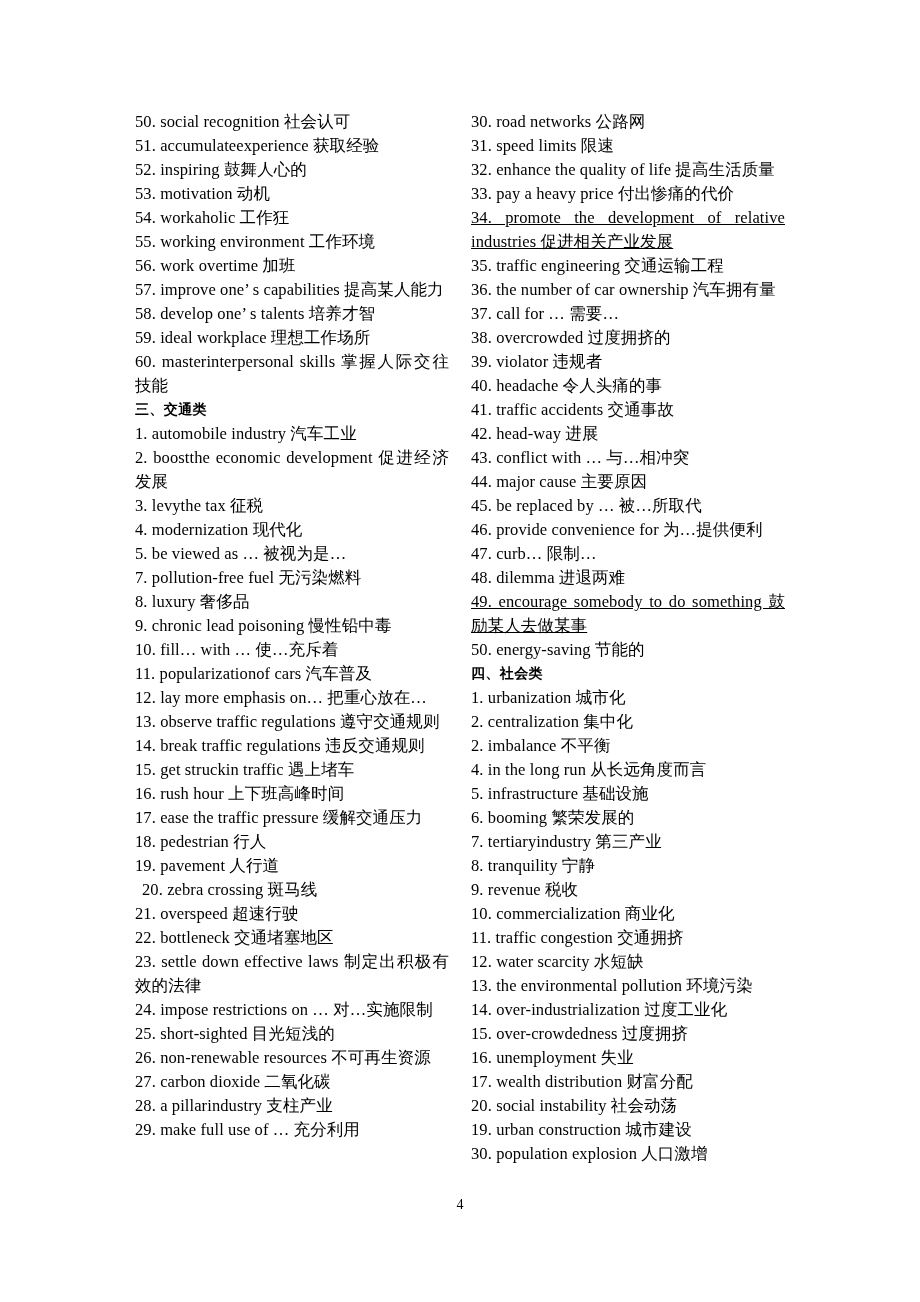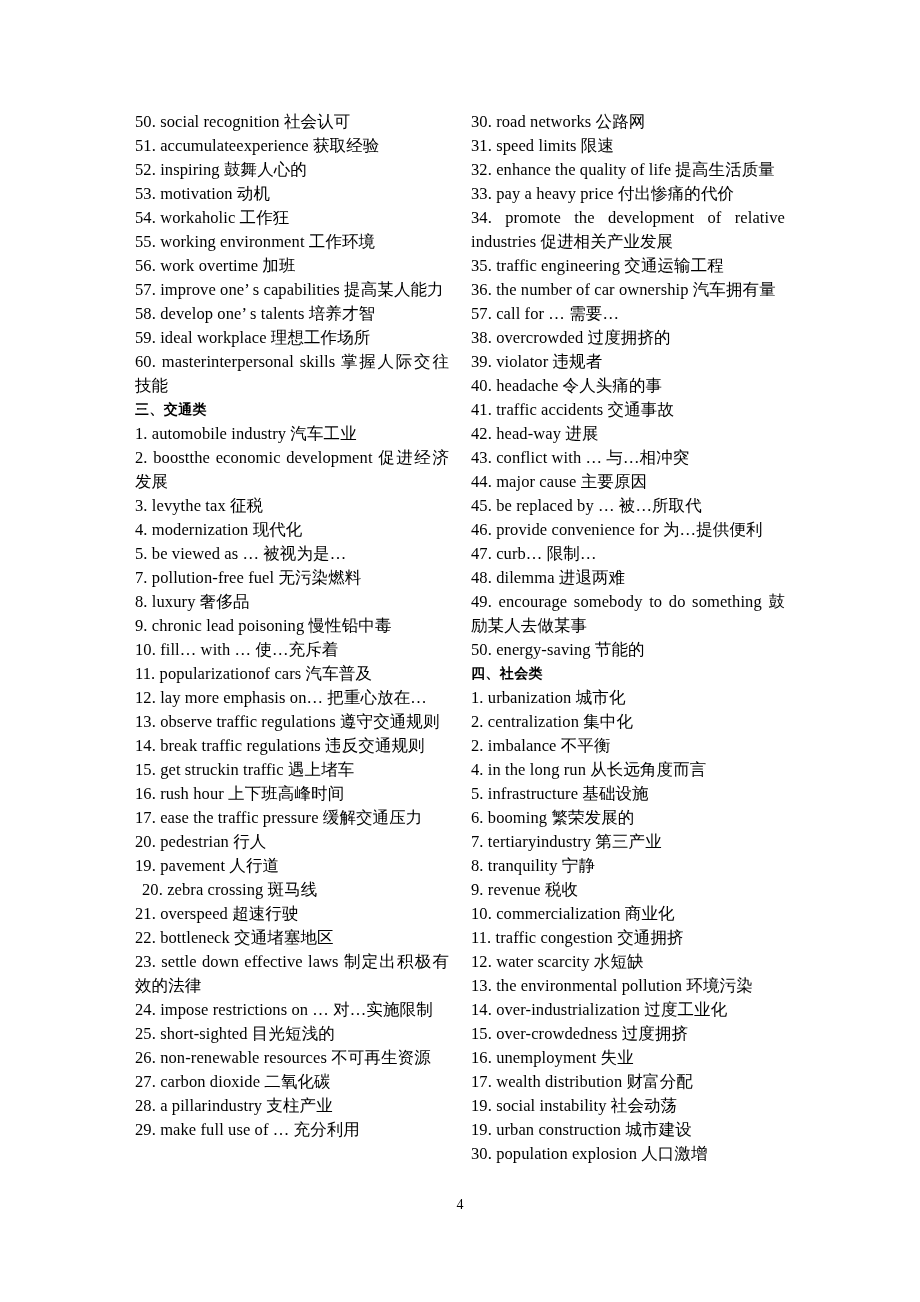--- a/index.html
+++ b/index.html
@@ -54,20 +54,21 @@
   .line.wrap {
     white-space: normal;
     height: auto;
     text-align: justify;
     text-align-last: left;
     -moz-text-align-last: left;
   }
   .line.wrap.spread {
     
     text-align: justify;
+    text-decoration: underline;
   }
 
   .line.indent {
     padding-left: 7px;
   }
 
   .heading {
     font-size: 14px;
     line-height: 24px;
     height: 24px;
@@ -113,42 +114,42 @@
         <div class="line">8. luxury 奢侈品</div>
         <div class="line">9. chronic lead poisoning  慢性铅中毒</div>
         <div class="line">10. fill…  with  …  使…充斥着</div>
         <div class="line">11. popularizationof cars  汽车普及</div>
         <div class="line">12. lay more emphasis on…  把重心放在…</div>
         <div class="line">13. observe traffic regulations  遵守交通规则</div>
         <div class="line">14. break traffic regulations  违反交通规则</div>
         <div class="line">15. get struckin traffic  遇上堵车</div>
         <div class="line">16. rush hour  上下班高峰时间</div>
         <div class="line">17. ease the traffic pressure  缓解交通压力</div>
-        <div class="line">20. pedestrian 行人</div>
+        <div class="line">18. pedestrian 行人</div>
         <div class="line">19. pavement 人行道</div>
         <div class="line indent">20. zebra crossing  斑马线</div>
         <div class="line">21. overspeed  超速行驶</div>
         <div class="line">22. bottleneck 交通堵塞地区</div>
         <div class="line wrap">23. settle down effective laws  制定出积极有效的法律</div>
         <div class="line">24. impose restrictions on  …  对…实施限制</div>
         <div class="line">25. short-sighted  目光短浅的</div>
         <div class="line">26. non-renewable resources  不可再生资源</div>
         <div class="line">27. carbon dioxide 二氧化碳</div>
         <div class="line">28. a pillarindustry  支柱产业</div>
         <div class="line">29. make full use of  …  充分利用</div>
       </div>
     <div class="col" id="col-right">
         <div class="line">30. road networks  公路网</div>
         <div class="line">31. speed limits  限速</div>
         <div class="line">32. enhance the quality of life  提高生活质量</div>
         <div class="line">33. pay a heavy price  付出惨痛的代价</div>
         <div class="line wrap spread">34.  promote  the  development  of  relative industries  促进相关产业发展</div>
         <div class="line">35. traffic engineering  交通运输工程</div>
         <div class="line">36. the number of car ownership  汽车拥有量</div>
-        <div class="line">57. call for  …  需要…</div>
+        <div class="line">37. call for  …  需要…</div>
         <div class="line">38. overcrowded  过度拥挤的</div>
         <div class="line">39. violator 违规者</div>
         <div class="line">40. headache  令人头痛的事</div>
         <div class="line">41. traffic accidents  交通事故</div>
         <div class="line">42. head-way  进展</div>
         <div class="line">43. conflict with  …  与…相冲突</div>
         <div class="line">44. major cause  主要原因</div>
         <div class="line">45. be replaced by  …  被…所取代</div>
         <div class="line">46. provide convenience for   为…提供便利</div>
         <div class="line">47. curb…  限制…</div>
@@ -166,21 +167,21 @@
         <div class="line">8. tranquility 宁静</div>
         <div class="line">9. revenue  税收</div>
         <div class="line">10. commercialization  商业化</div>
         <div class="line">11. traffic congestion  交通拥挤</div>
         <div class="line">12. water scarcity  水短缺</div>
         <div class="line">13. the environmental pollution  环境污染</div>
         <div class="line">14. over-industrialization  过度工业化</div>
         <div class="line">15. over-crowdedness  过度拥挤</div>
         <div class="line">16. unemployment  失业</div>
         <div class="line">17. wealth distribution 财富分配</div>
-        <div class="line">19. social instability  社会动荡</div>
+        <div class="line">20. social instability  社会动荡</div>
         <div class="line">19. urban construction  城市建设</div>
         <div class="line">30. population explosion  人口激增</div>
       </div>
   </div>
 
   <div id="page-number">4</div>
 
 </div>
 
 </body></html>

